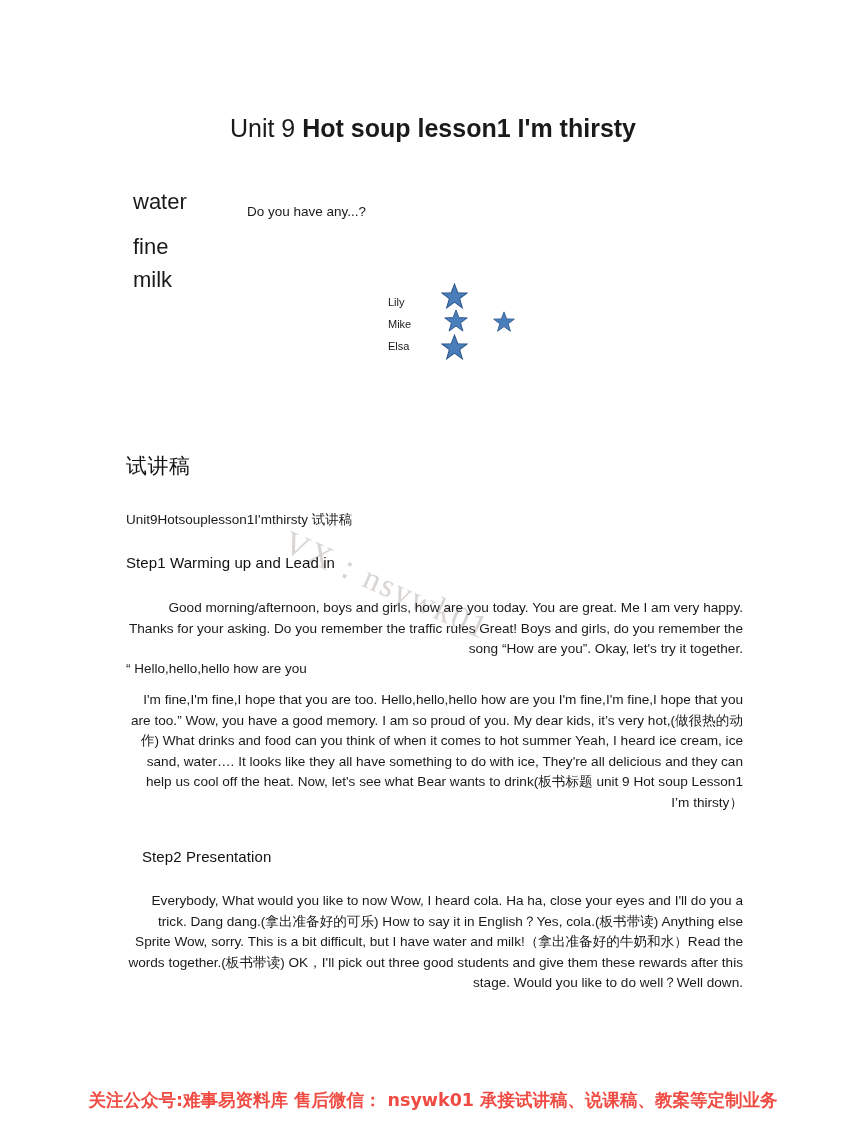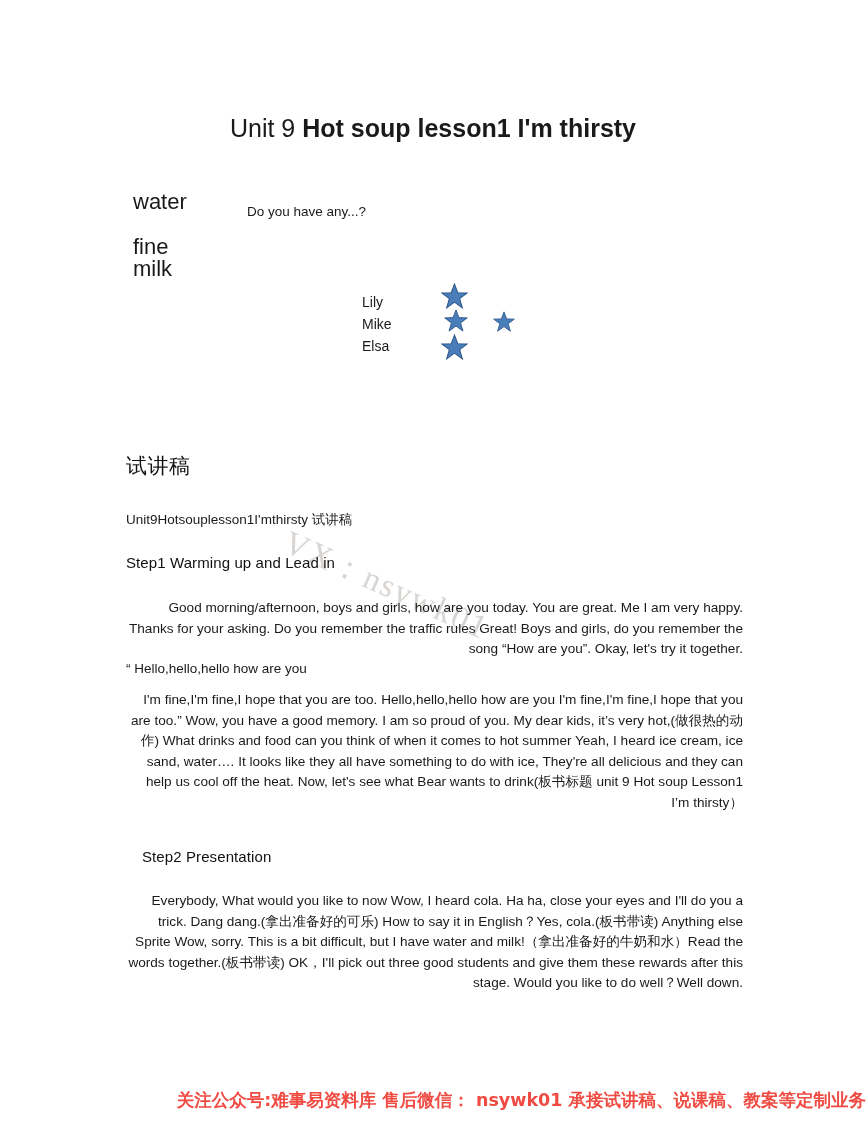--- a/index.html
+++ b/index.html
@@ -63,36 +63,36 @@
     top: 191px;
     font-size: 22px;
     line-height: 22px;
     color: #1a1a1a;
   }
   .wordlist .w {
     display: block;
     margin-bottom: 23px;
   }
   .wordlist .w.gap { margin-bottom: 0; }
-  .wordlist .w.space-before { }
+  .wordlist .w.space-before { margin-top: 11px; }
 
   .prompt {
     position: absolute;
     left: 247px;
     top: 204px;
     font-size: 13.5px;
     color: #1a1a1a;
     white-space: nowrap;
   }
 
   .names {
     position: absolute;
-    left: 362px;
+    left: 388px;
     top: 291px;
-    font-size: 14px;
+    font-size: 11px;
     line-height: 22px;
     color: #1a1a1a;
   }
   .names .n { display: block; }
 
   .stars { position: absolute; left: 0; top: 0; width: 866px; height: 400px; }
   .star { position: absolute; }
 
   
   .cn-heading {
@@ -136,21 +136,21 @@
 
   
   .footer {
     position: absolute;
     left: 0;
     top: 1085px;
     width: 866px;
     height: 30px;
     display: flex;
     align-items: center;
-    justify-content: flex-end;
+    justify-content: center;
     overflow: hidden;
   }
   .footer-text {
     font-family: "DejaVu Sans", sans-serif;
     font-size: 17.5px;
     font-weight: bold;
     color: #ef4b42;
     white-space: nowrap;
     letter-spacing: 0px;
   }

